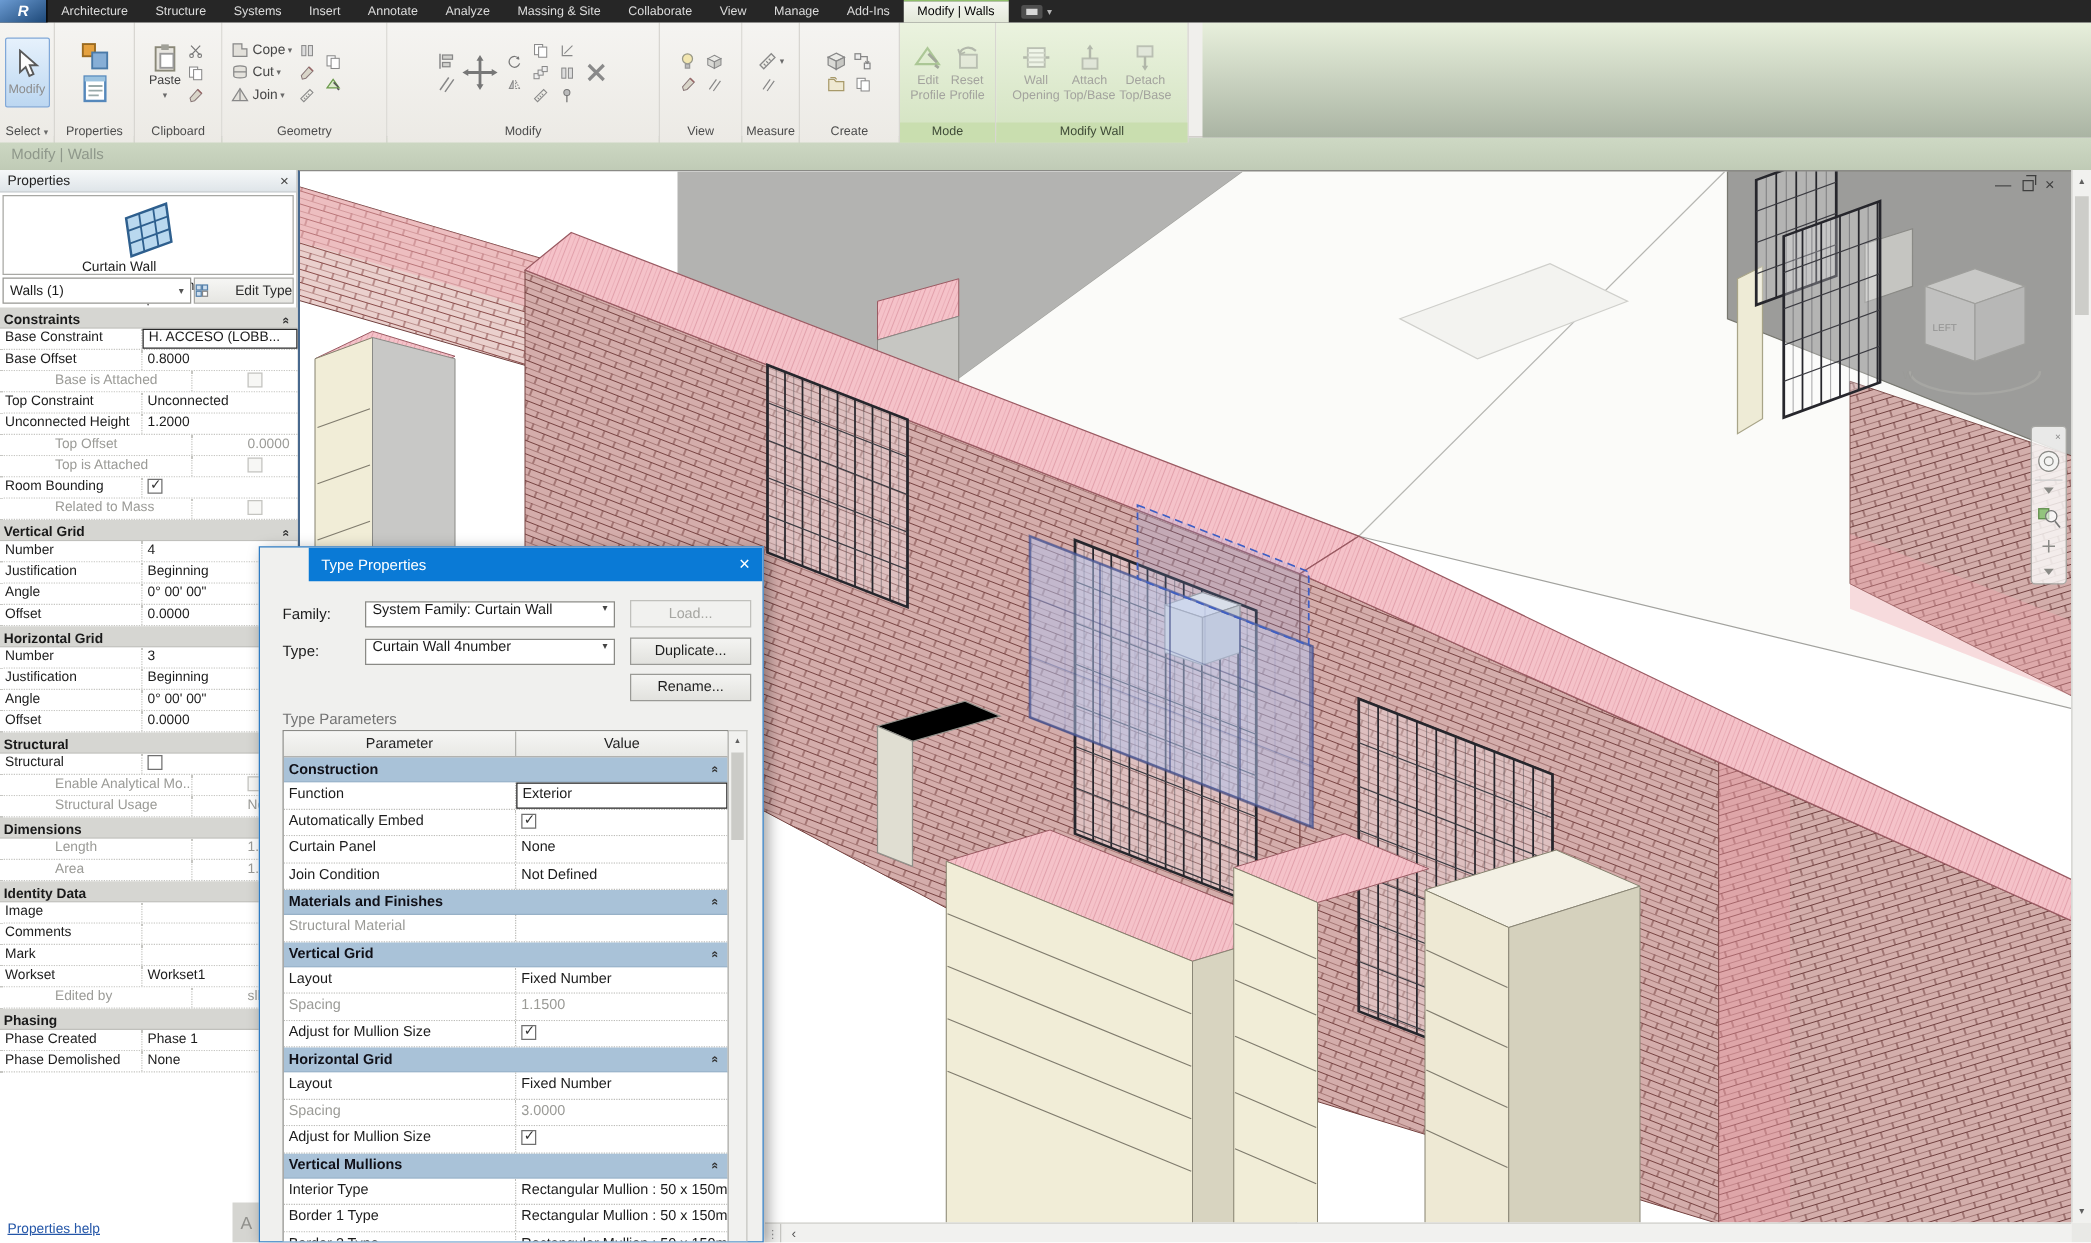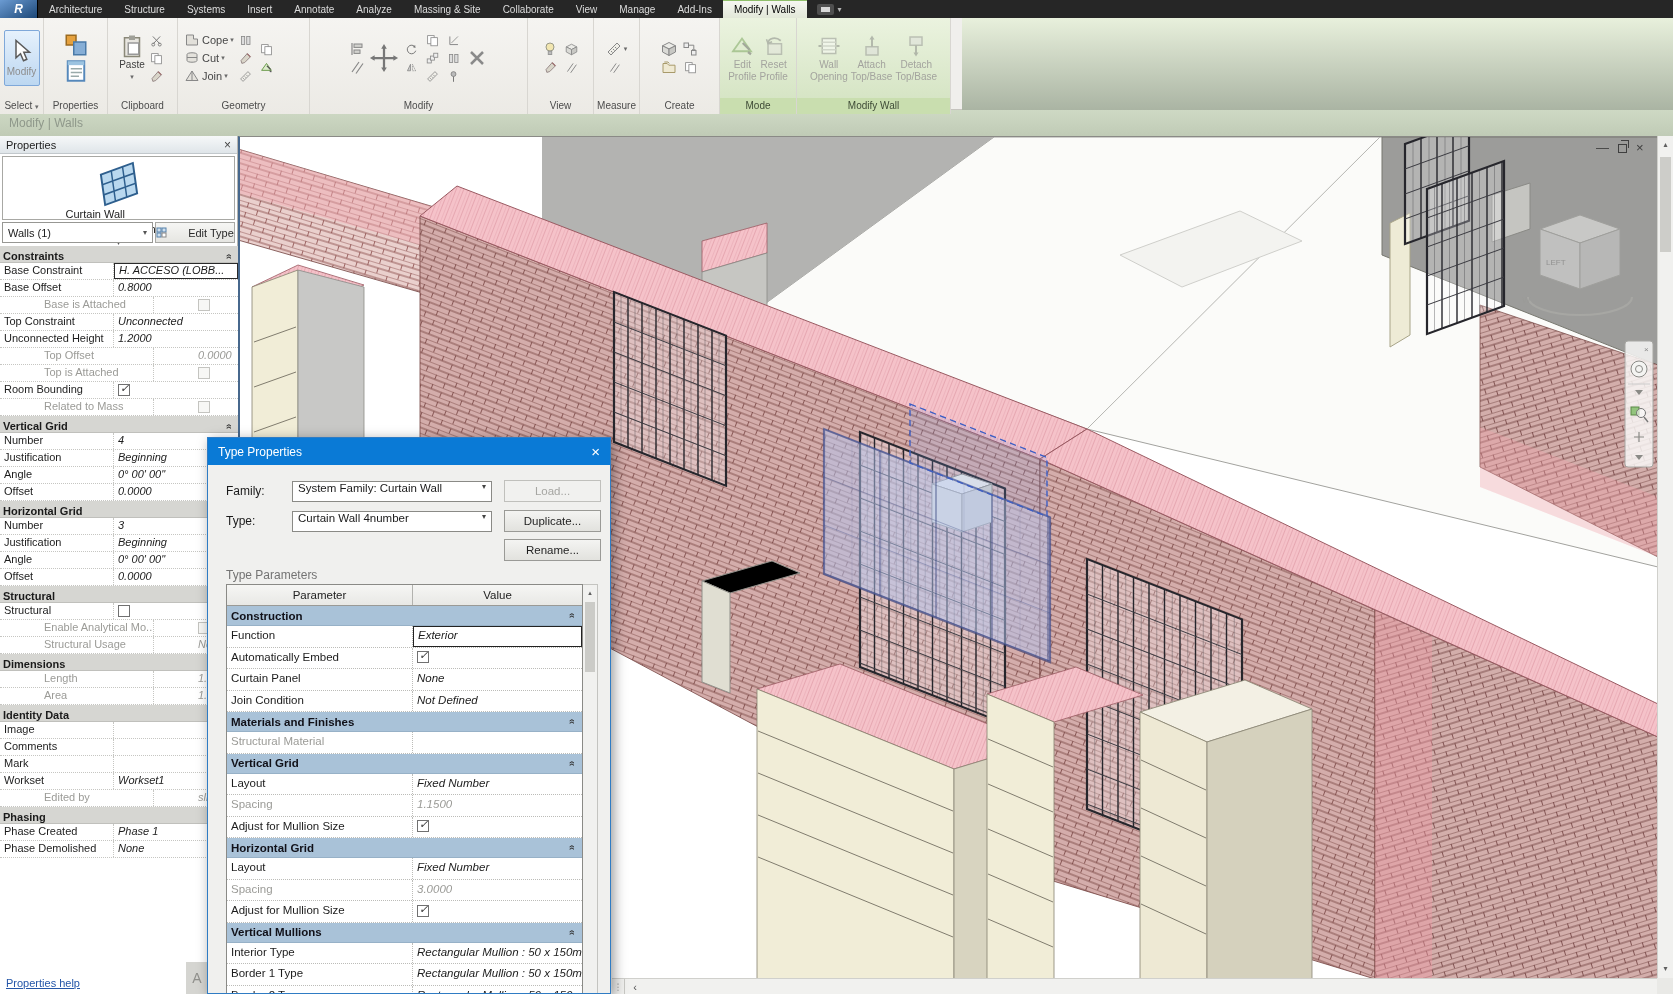--- a/index.html
+++ b/index.html
@@ -57,32 +57,32 @@
   .tlines{flex:1;line-height:15px;color:#1c1c1c;}
   .tdrop{width:16px;color:#555;font-size:9px;text-align:center;}
   .selrow{display:flex;height:21px;margin:1px 2px 2px;gap:2px;}
   .walsel{flex:1;background:#fff;border:1px solid #979793;display:flex;align-items:center;padding:0 5px;color:#1c1c1c;}
   .walsel .arr9{margin-left:auto;font-size:8px;color:#555;}
   .edittype{width:80px;background:linear-gradient(#f6f6f4,#e6e6e2);border:1px solid #a8a8a4;display:flex;align-items:center;justify-content:center;gap:20px;color:#2a2a2a;}
   .pal-rows{position:absolute;left:0;top:110px;width:238px;}
   .pal-sec{height:17px;background:#d6d6d2;border-bottom:1px solid #c0c0bc;display:flex;align-items:flex-end;font-weight:bold;color:#1a1a1a;padding:0 3px;}
   .pal-row{height:17px;display:flex;border-bottom:1px dotted #c6c6c2;background:#fff;}
   .rlab{width:114px;padding:1px 4px 0;border-right:1px dotted #c6c6c2;color:#1c1c1c;overflow:hidden;white-space:nowrap;}
-  .rval{flex:1;padding:1px 4px 0;color:#1c1c1c;overflow:hidden;white-space:nowrap;font-style:italic;}
+  .rval{flex:1;padding:1px 4px 0;color:#1c1c1c;overflow:hidden;white-space:nowrap;}
   .pal-row.dis .rlab,.pal-row.dis .rval{color:#9b9b97;margin-left:40px;}
   .rval.sel{border:1px solid #2a2a2a;padding-top:0;}
   .chev{margin-left:auto;display:inline-block;transform:rotate(-90deg);font-size:10px;color:#333;font-weight:bold;margin-right:3px;}
   .cb{display:inline-block;width:12px;height:12px;border:1px solid #707070;background:#fff;position:relative;vertical-align:middle;}
   .cb.on::after{content:"✓";position:absolute;left:1px;top:-3px;font-size:11px;color:#333;}
   .cb.dis{border-color:#c4c4c0;background:#f7f7f5;}
   .help{position:absolute;left:6px;bottom:5px;color:#2456a8;text-decoration:underline;font-size:11px;}
   .abox{position:absolute;left:186px;top:962px;width:22px;height:32px;background:#d5d5d1;color:#90908c;font-size:14px;display:flex;align-items:center;justify-content:center;z-index:12;}
   
   .dialog{position:absolute;left:207px;top:437px;width:404px;height:557px;background:#f0f0ee;border:1px solid #2f7cc4;box-shadow:3px 3px 12px rgba(0,0,0,.4);z-index:50;overflow:hidden;font-size:12px;}
-  .dlg-title{height:27px;background:#0a7ad6;color:#fff;display:flex;align-items:center;padding:0 10px;font-size:12px;}
+  .dlg-title{height:27px;background:#0a7ad6;color:#fff;display:flex;align-items:center;padding:0 10px;font-size:12px;margin-left:39px;}
   .dlg-title .x{margin-left:auto;font-size:15px;}
   .flab{position:absolute;left:18px;color:#1a1a1a;}
   .combo{position:absolute;left:84px;width:200px;height:21px;background:#fff;border:1px solid #8a8a86;display:flex;align-items:flex-start;padding:0 5px;font-size:11.5px;color:#1a1a1a;}
   .combo .arr9{margin-left:auto;font-size:8px;color:#444;}
   .dbtn{position:absolute;left:296px;width:97px;height:22px;background:linear-gradient(#f4f4f2,#e2e2de);border:1px solid #9a9a96;font-size:11.5px;color:#1f1f1f;display:flex;align-items:center;justify-content:center;}
   .dbtn.dis{color:#a6a6a2;background:#f1f1ef;border-color:#c0c0bc;}
   .tplabel{position:absolute;left:18px;top:130px;color:#737373;}
   .dtable{position:absolute;left:18px;top:146px;width:357px;height:411px;border:1px solid #8a8a86;background:#fff;overflow:hidden;}
   .dhead{height:21px;display:flex;background:linear-gradient(#f6f6f4,#e8e8e5);border-bottom:1px solid #9a9a96;}
   .dhead span{display:flex;align-items:center;justify-content:center;font-size:11.5px;color:#222;}

